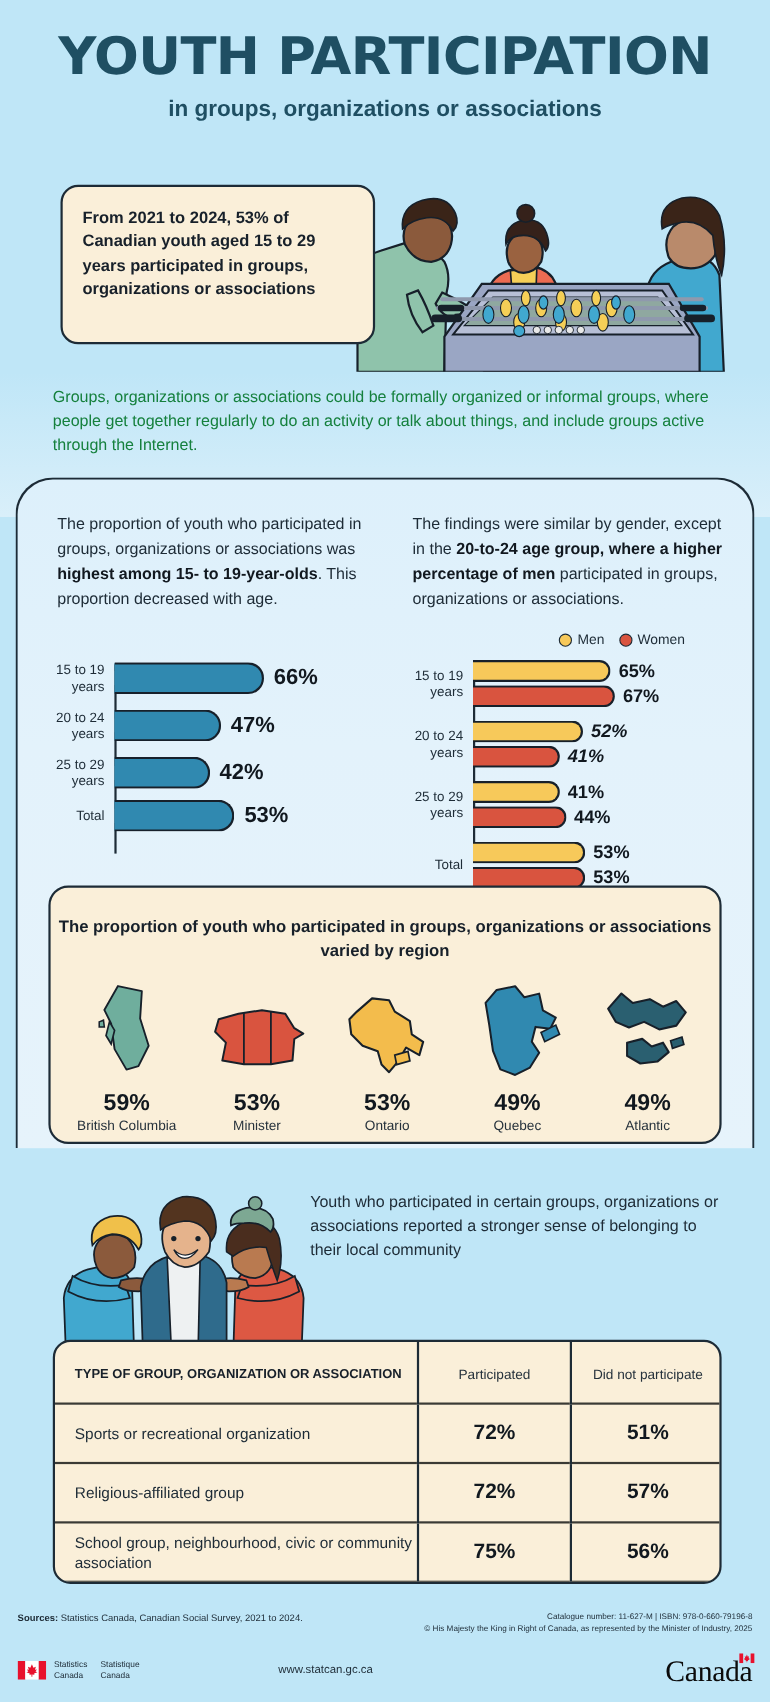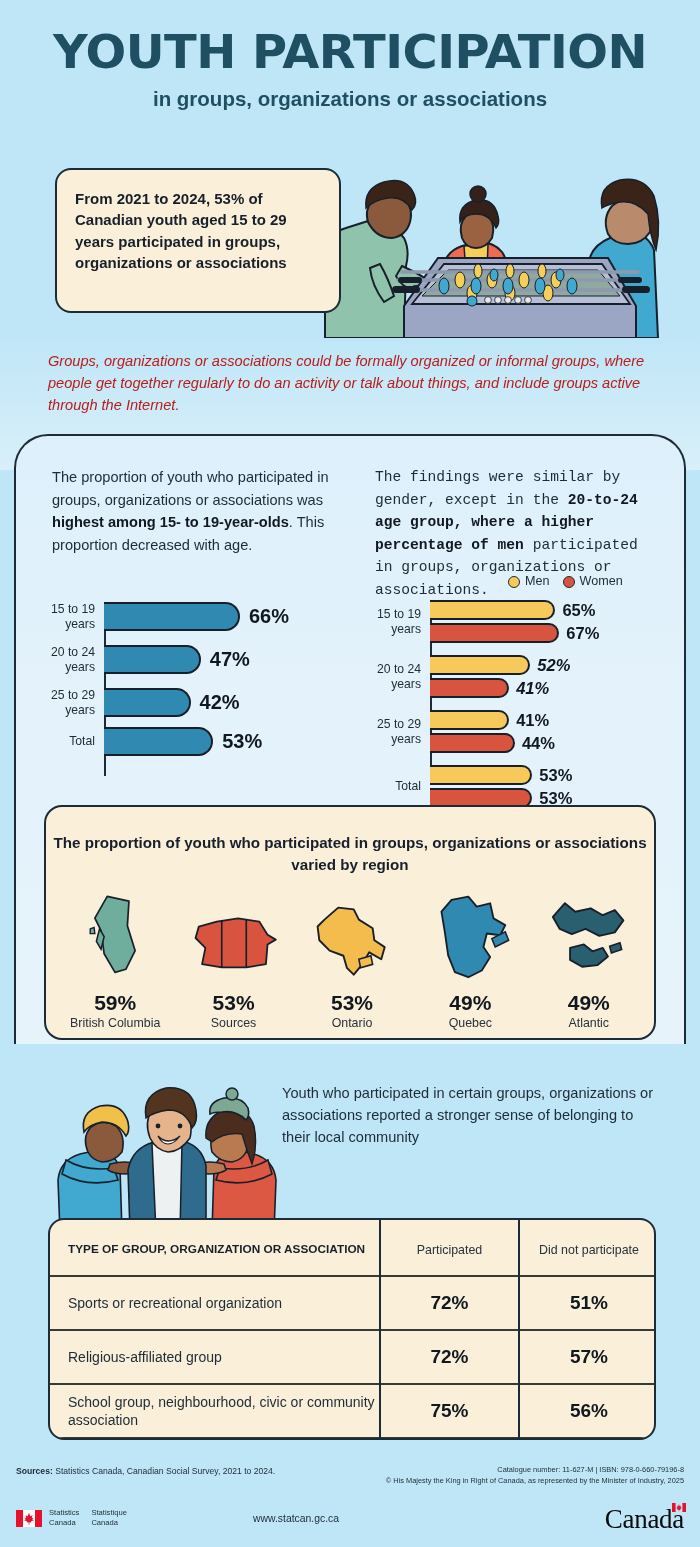--- a/index.html
+++ b/index.html
@@ -38,36 +38,36 @@
   .callout {
     position:absolute; left:55px; top:168px; width:286px; height:145px;
     background:#faefd9; border:2px solid #1d2b36; border-radius:16px;
     padding:18px 16px 10px 18px;
   }
   .callout p { font-size:15px; font-weight:bold; line-height:1.42; color:#17202a; }
 
   
   .intro {
     position:absolute; left:48px; top:350px; width:600px;
-    font-size:14.6px; line-height:1.52; color:#b91c1c;font-style:italic;
+    font-size:14.6px; line-height:1.52; color:#15803d;
   }
 
   
   .panel {
     position:absolute; left:14px; top:434px; width:672px; height:610px;
     background:linear-gradient(180deg,#ddf0fb 0%,#e3f2fb 40%,#e6f3fb 100%);
     border:2px solid #1d2b36; border-top-left-radius:34px; border-top-right-radius:34px;
     border-bottom:none;
   }
 
   
   .col-text { position:absolute; font-size:14.6px; line-height:1.55; color:#1d2b36; }
   .col-text b { font-weight:bold; color:#11181f; }
   #text-left  { left:52px; top:466px; width:278px; }
-  #text-right { left:375px; top:466px; width:285px;font-family:Liberation Mono, monospace; }
+  #text-right { left:375px; top:466px; width:285px; }
 
   
   .legend { position:absolute; left:508px; top:574px; display:flex; gap:13px; align-items:center; }
   .legend .item { display:flex; align-items:flex-end; gap:5px; font-size:12.6px; color:#1d2b36; }
   .dot { width:12px; height:12px; border-radius:50%; border:1.6px solid #1d2b36; display:inline-block; }
 
   
   .chart { position:absolute; }
   #chart-age    { left:46px;  top:602px; width:300px; height:178px; }
   #chart-gender { left:372px; top:600px; width:300px; height:182px; }
@@ -396,21 +396,21 @@
         </div>
         <div class="region-item">
           <div class="region-map">
             <svg viewBox="0 0 110 90" width="90" height="76">
               <path d="M12 20 L34 14 L60 10 L86 14 L96 30 L106 36 L96 42 L94 66 L70 70 L40 70 L16 66 L20 46 L8 34 Z" fill="#d9543f" stroke="#17202a" stroke-width="2.2" stroke-linejoin="round"></path>
               <line x1="40" y1="12" x2="40" y2="70" stroke="#17202a" stroke-width="2"></line>
               <line x1="70" y1="11" x2="70" y2="70" stroke="#17202a" stroke-width="2"></line>
             </svg>
           </div>
           <div class="region-pct">53%</div>
-          <div class="region-name">Sources</div>
+          <div class="region-name">Minister</div>
         </div>
         <div class="region-item">
           <div class="region-map">
             <svg viewBox="0 0 100 100" width="88" height="86">
               <path d="M18 24 L34 10 L52 12 L58 24 L74 34 L76 48 L88 56 L84 70 L70 62 L62 76 L52 88 L44 80 L40 66 L24 60 L12 48 L10 32 Z" fill="#f3bc4c" stroke="#17202a" stroke-width="2.2" stroke-linejoin="round"></path>
               <path d="M58 70 L72 66 L74 76 L60 80 Z" fill="#f3bc4c" stroke="#17202a" stroke-width="1.8"></path>
             </svg>
           </div>
           <div class="region-pct">53%</div>
           <div class="region-name">Ontario</div>

